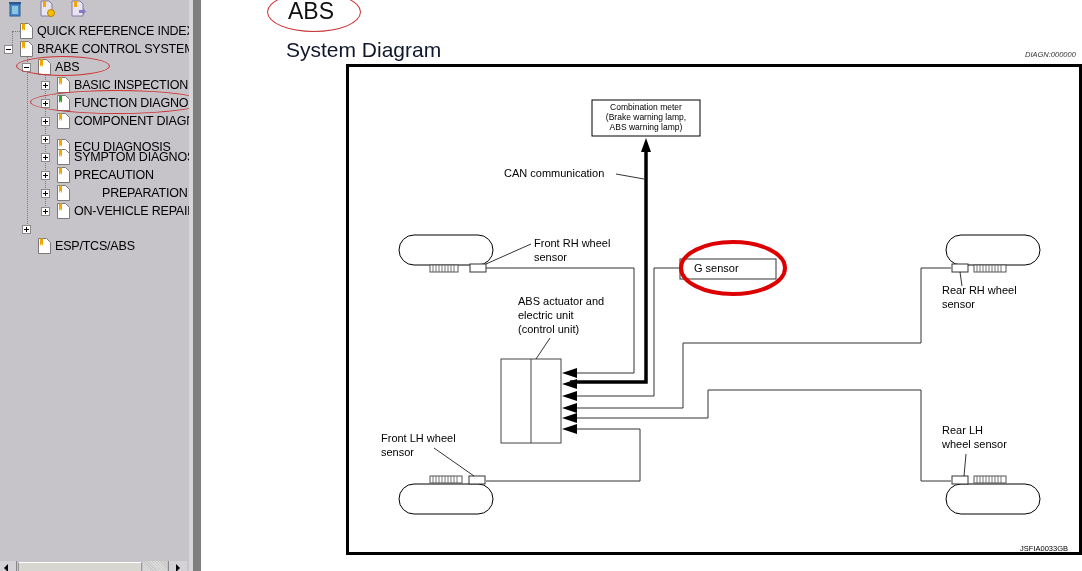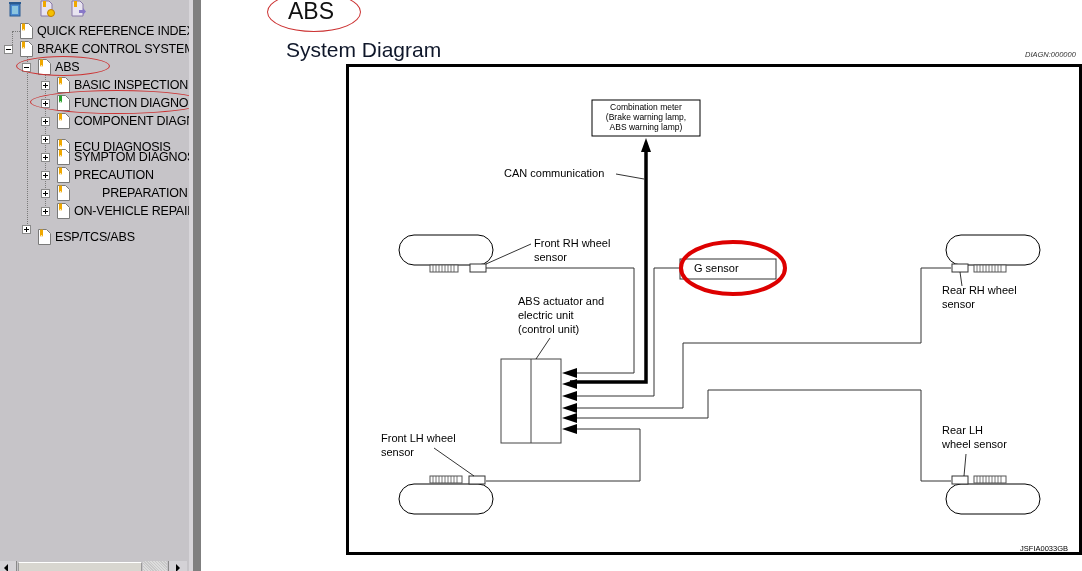--- a/index.html
+++ b/index.html
@@ -166,21 +166,21 @@
         <div class="expander plus" style="left: 41px; top: 207px;"></div>
         <div class="tree-row" style="left: 57px; top: 202px;">
           <span class="doc-icon"><svg width="13" height="16" viewBox="0 0 13 16">
               <path d="M0.5 0.5h8l4 4v11h-12z" fill="#fff" stroke="#7a7a7a"></path>
               <rect x="2" y="0.5" width="3" height="7" fill="#f0a800"></rect>
               <path d="M2 7.5l1.5-1.5 1.5 1.5" fill="#fff"></path>
             </svg></span>
           <span class="label">ON-VEHICLE REPAIR</span>
         </div>
         <div class="expander plus" style="left: 22px; top: 225px;"></div>
-        <div class="tree-row" style="left: 38px; top: 228px;">
+        <div class="tree-row" style="left: 38px; top: 237px;">
           <span class="doc-icon"><svg width="13" height="16" viewBox="0 0 13 16">
               <path d="M0.5 0.5h8l4 4v11h-12z" fill="#fff" stroke="#7a7a7a"></path>
               <rect x="2" y="0.5" width="3" height="7" fill="#f0a800"></rect>
               <path d="M2 7.5l1.5-1.5 1.5 1.5" fill="#fff"></path>
             </svg></span>
           <span class="label">ESP/TCS/ABS</span>
         </div>
       </div>
   </div>
 

